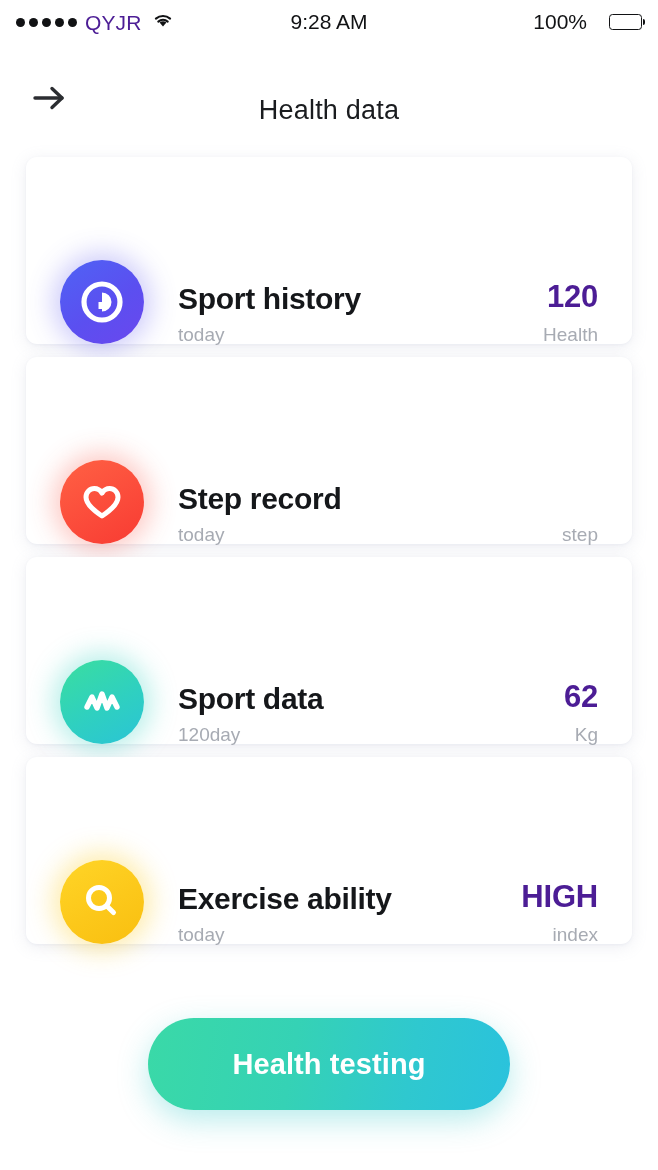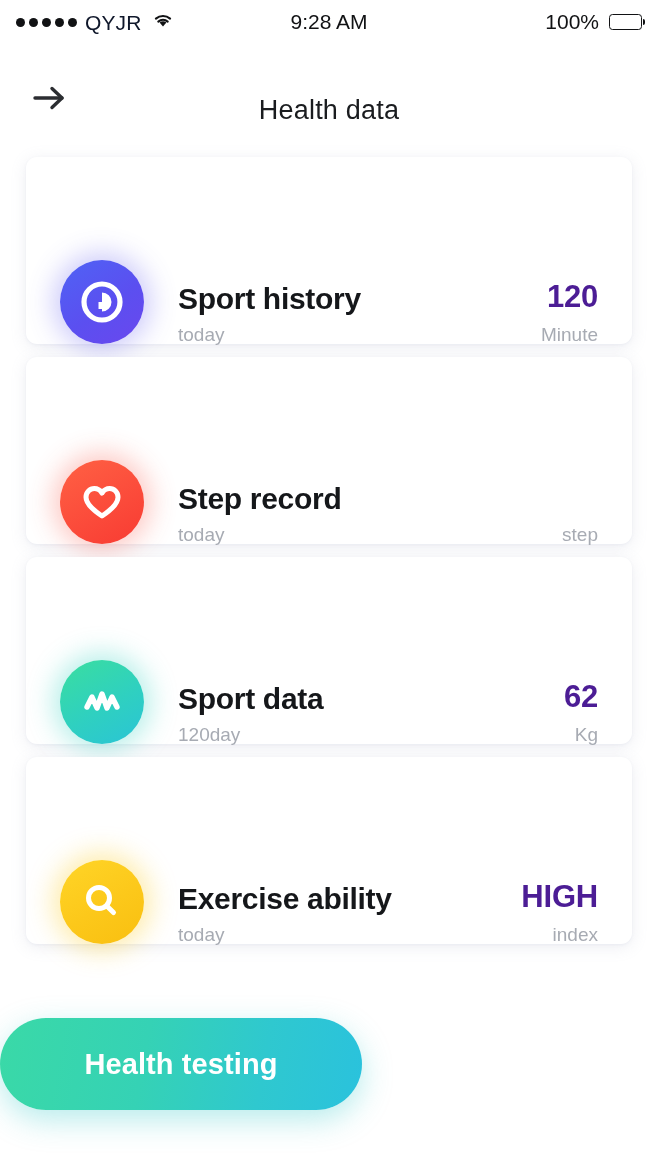--- a/index.html
+++ b/index.html
@@ -39,38 +39,38 @@
   }
   .signal-dots i {
     display: block;
     width: 9px;
     height: 9px;
     border-radius: 50%;
     background: #111214;
   }
   .carrier {
     font-size: 21px;
-    color: #0f172a;
+    color: #4c1d95;
     letter-spacing: .1px;
     line-height: 1;
   }
   .wifi-icon { display: block; margin-left: 2px; }
   .status-center {
     position: absolute;
     left: 0; right: 0;
     text-align: center;
     font-size: 21px;
     color: #111214;
     pointer-events: none;
   }
   .status-right {
     margin-left: auto;
     display: flex;
     align-items: center;
-    gap: 10px;
+    gap: 22px;
     position: relative;
     z-index: 2;
   }
   .battery-pct {
     font-size: 21px;
     color: #111214;
   }
   .battery {
     position: relative;
     width: 33px;
@@ -214,20 +214,21 @@
     box-shadow: 0 0 26px 7px rgba(252,203,26,0.36);
   }
 
   
   .cta-wrap {
     position: absolute;
     top: 1018px;
     left: 0;
     width: 658px;
     display: flex;
+    justify-content: center;
   }
   .cta-button {
     width: 362px;
     height: 92px;
     border-radius: 46px;
     border: none;
     background: linear-gradient(100deg, #3ad9a7 0%, #35d2b5 40%, #2fc8cf 72%, #2ac2dd 100%);
     color: #ffffff;
     font-size: 29px;
     font-family: "Liberation Sans", sans-serif;
@@ -291,21 +292,21 @@
           <path d="M22.5 26 h7 v7 h-7 z" fill="#ffffff" rx="2"></path>
         </svg>
       </div>
     </div>
     <div class="card-text">
       <div class="card-title">Sport history</div>
       <div class="card-sub">today</div>
     </div>
     <div class="card-value-wrap">
       <div class="card-value">120</div>
-      <div class="card-unit">Minute</div>
+      <div class="card-unit">Health</div>
     </div>
   </div>
 
   <div class="card">
     <div class="card-icon-wrap">
       <div class="card-icon icon-step">
         <svg width="50" height="50" viewBox="0 0 50 50">
           <path d="M25 39 C13 31 9 25.5 9 20.2 C9 15.2 12.8 11.6 17.3 11.6 C20.4 11.6 23.2 13.3 25 16 C26.8 13.3 29.6 11.6 32.7 11.6 C37.2 11.6 41 15.2 41 20.2 C41 25.5 37 31 25 39 Z" fill="none" stroke="#ffffff" stroke-width="5" stroke-linejoin="round" stroke-linecap="round"></path>
         </svg>
       </div>

